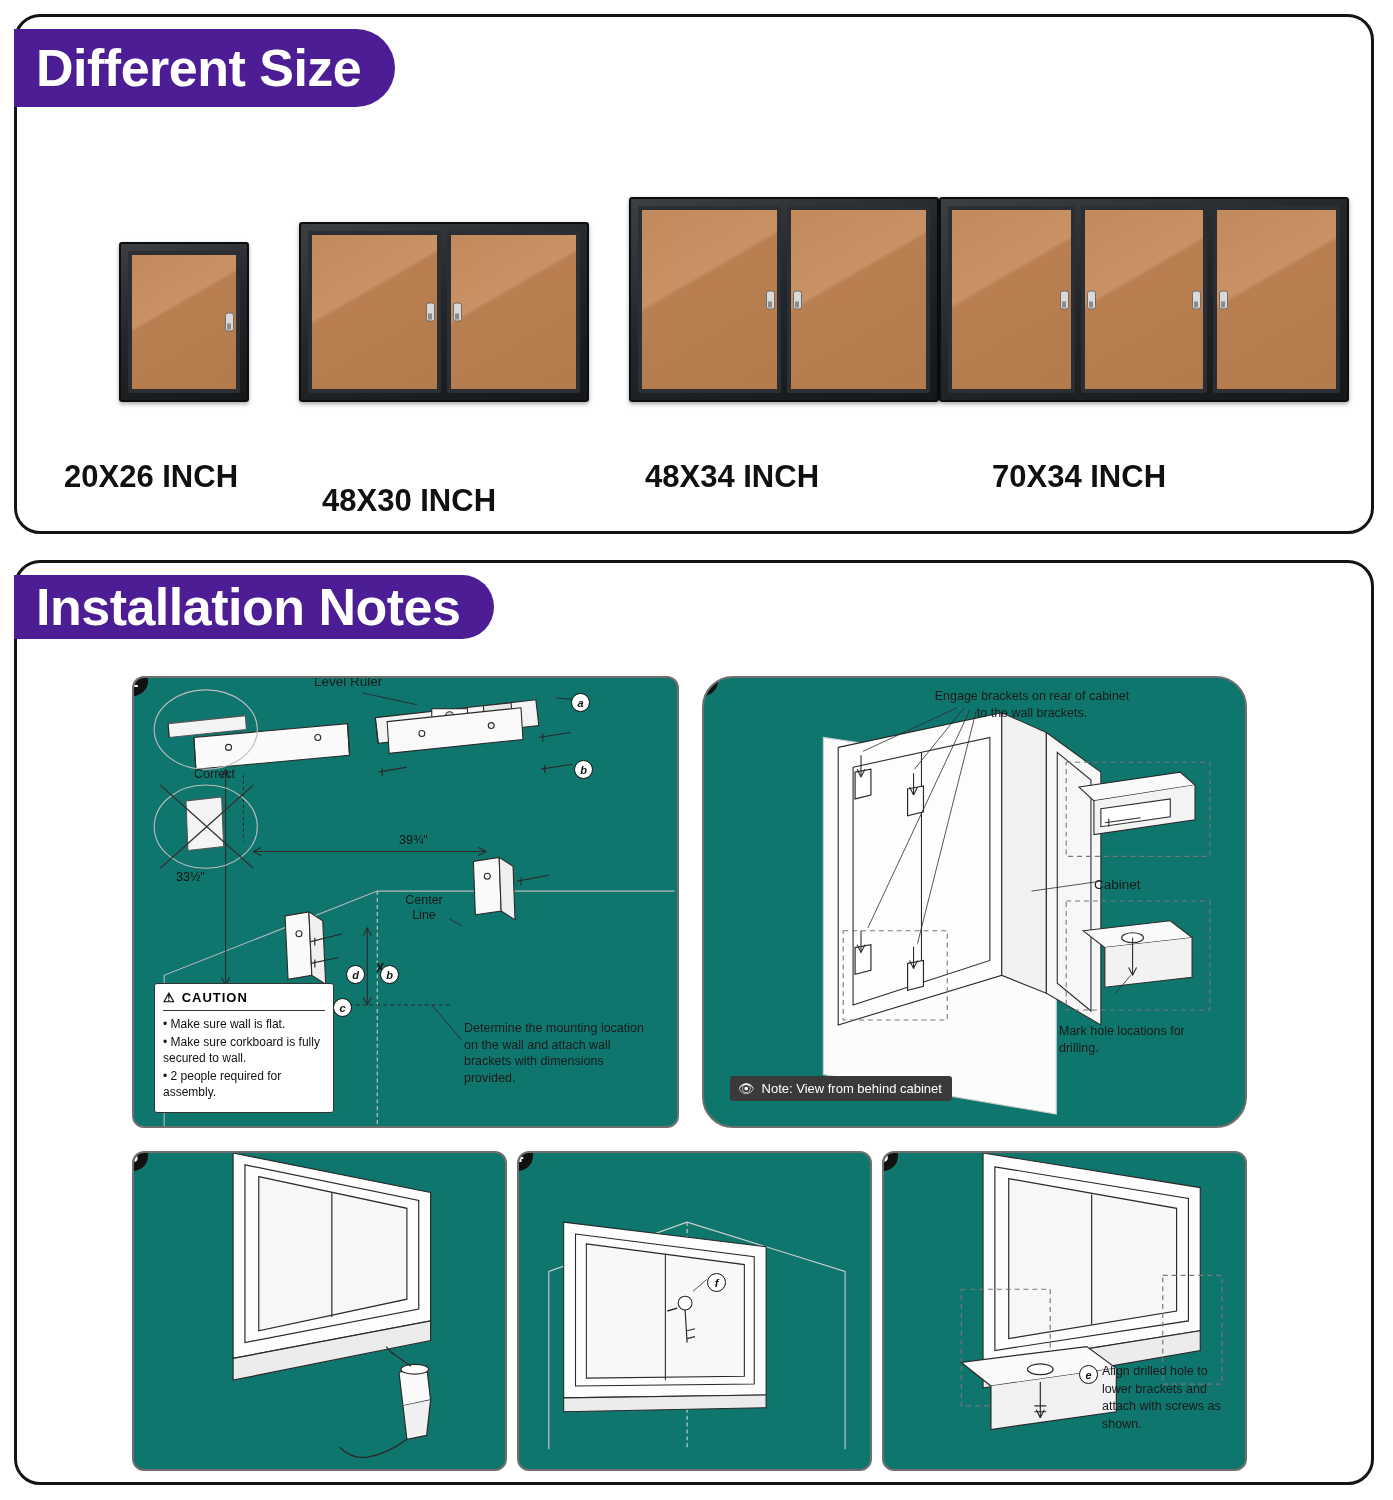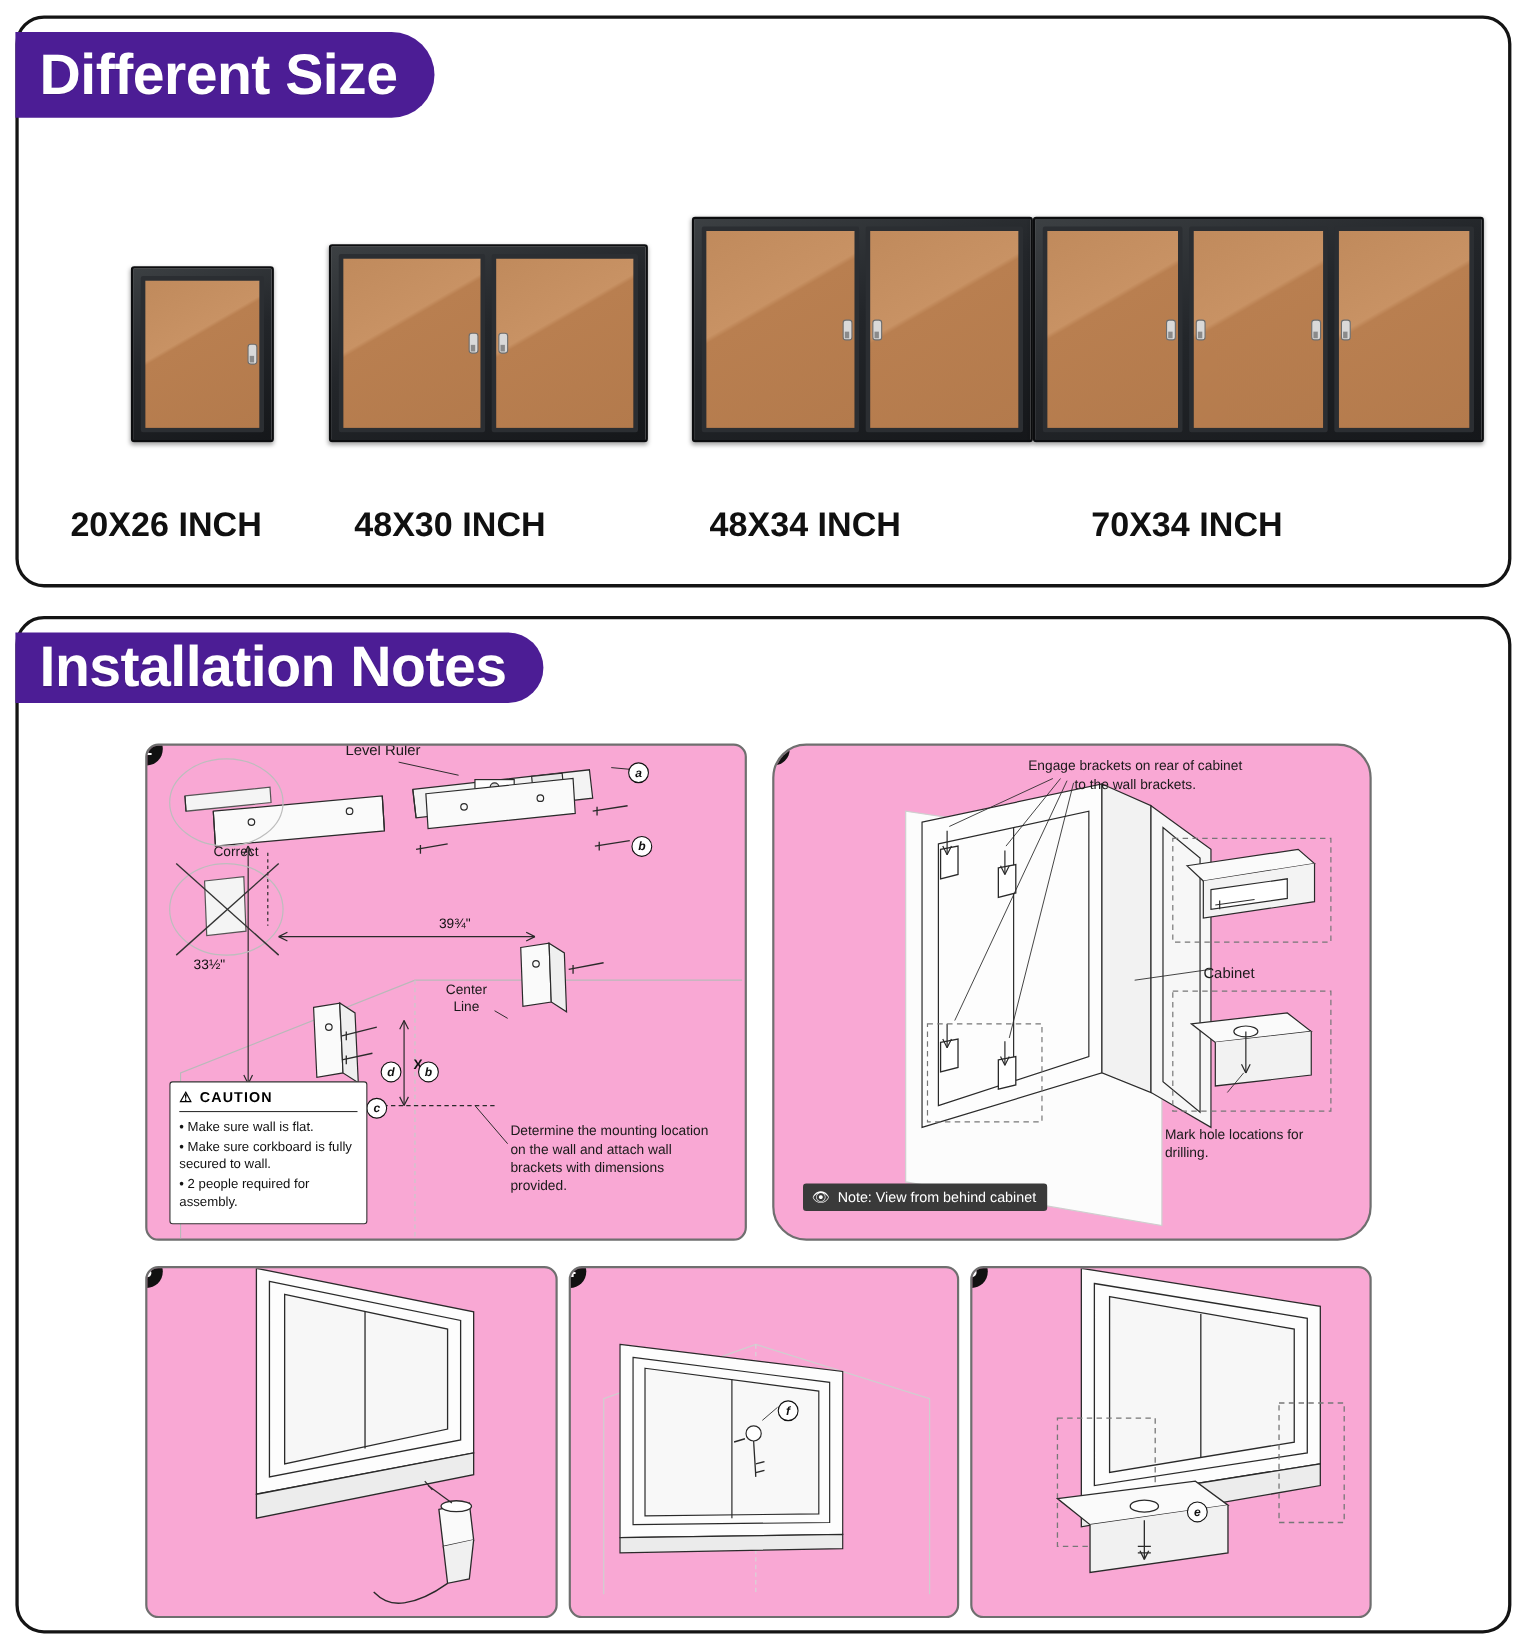--- a/index.html
+++ b/index.html
@@ -115,21 +115,21 @@
     color: #101010;
     letter-spacing: 0px;
     white-space: nowrap;
   }
 
   
   .step {
     position: absolute;
     border: 2px solid #6f6f6f;
     border-radius: 12px;
-    background: #f9a8d4;
+    background: #0f766e;
     box-sizing: border-box;
     overflow: hidden;
   }
   .badge {
     position: absolute;
     width: 30px; height: 30px;
     border-radius: 50%;
     background: #111;
     color: #fff;
     font-size: 19px;
@@ -243,21 +243,21 @@
           <div class="lock left-edge"></div>
           <div class="lock right-edge"></div>
         </div>
         <div class="door">
           <div class="lock left-edge"></div>
         </div>
       </div>
     </div>
 
     <div class="size-label" style="left:47px;  top:442px;">20X26 INCH</div>
-    <div class="size-label" style="left:305px; top:442px;text-align:center;">48X30 INCH</div>
+    <div class="size-label" style="left:305px; top:466px;text-align:center;">48X30 INCH</div>
     <div class="size-label" style="left:628px; top:442px;">48X34 INCH</div>
     <div class="size-label" style="left:975px; top:442px;">70X34 INCH</div>
   </div>
 
   <div class="panel" id="panel-install">
     <div class="panel-title" id="title-install">Installation Notes</div>
 
     <div class="step" style="left:115px; top:113px; width:547px; height:452px;">
       <svg class="step-svg" viewBox="0 0 547 452">
         <g stroke="#2a2a2a" fill="none" stroke-width="1.1">
@@ -489,16 +489,17 @@
           <path d="M78 212 L205 196 L235 218 L108 236 Z" fill="#fafafa"></path>
           <path d="M108 236 L108 280 L235 262 L235 218" fill="#f1f1f1"></path>
           <ellipse cx="158" cy="219" rx="13" ry="5.5" fill="#fff"></ellipse>
           <path d="M158 232 L158 268"></path>
           <path d="M152 256 L164 256 M152 262 L164 262"></path>
           <path d="M158 268 L154 260 M158 268 L162 260"></path>
         </g>
       </svg>
       <div class="badge" style="left:-16px; top:-12px;">5</div>
       <div class="marker" style="left:195px; top:212px;">e</div>
+      <div class="cap small" style="left:218px; top:210px; width:135px; line-height:1.4;">Align drilled hole to lower brackets and attach with screws as shown.</div>
     </div>
 
   </div>
 </div>
 
 </body></html>

